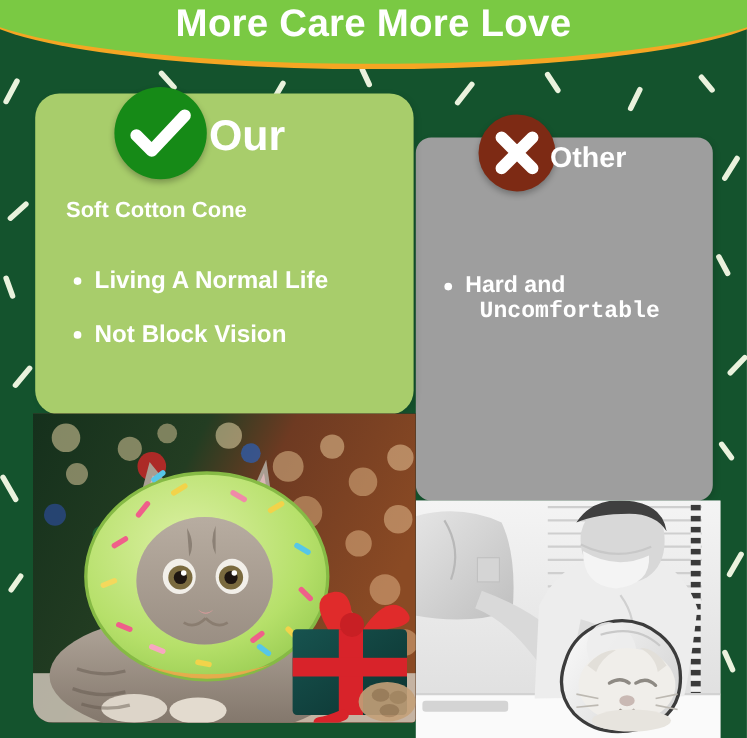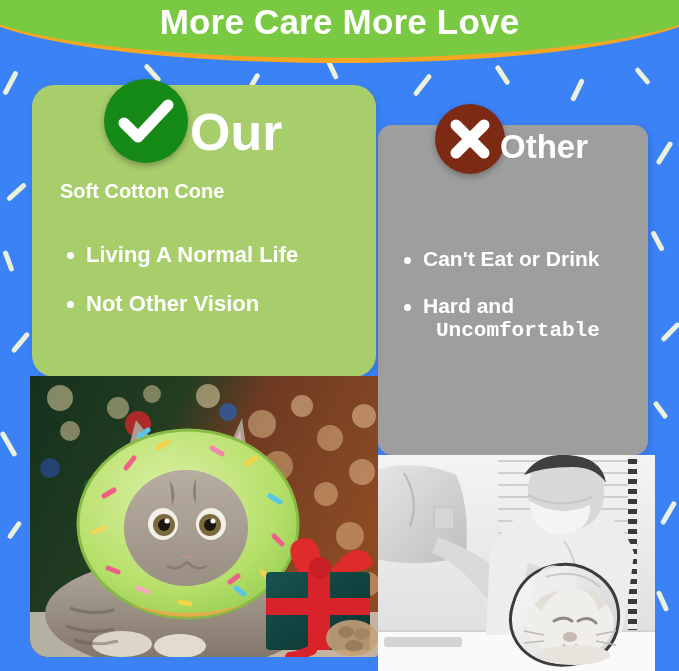--- a/index.html
+++ b/index.html
@@ -8,21 +8,21 @@
     background: #ffffff;
   }
   body {
     font-family: "Liberation Sans", sans-serif;
   }
   #infographic {
     position: relative;
     width: 679px;
     height: 671px;
     overflow: hidden;
-    background: #3b82f6;
+    background: #14532d;
   }
 
   
   .confetti-layer {
     position: absolute;
     left: 0; top: 0;
     width: 679px; height: 671px;
     z-index: 0;
     pointer-events: none;
   }
@@ -104,27 +104,27 @@
     width: 70px;
     height: 70px;
     background: #7d2a14;
   }
   .badge svg { display: block; }
 
   
   .card-word {
     position: absolute;
     z-index: 6;
-    font-size: 52px;
+    font-size: 39px;
     font-weight: bold;
     color: #ffffff;
     white-space: nowrap;
   }
   .word-our { left: 190px; top: 102px; }
-  .word-other { left: 500px; top: 128px; font-size: 33px; }
+  .word-other { left: 500px; top: 128px; font-size: 26px; }
 
   .card-subtitle {
     position: absolute;
     z-index: 6;
     font-size: 20px;
     font-weight: bold;
     color: #ffffff;
     white-space: nowrap;
   }
   .sub-our { left: 60px; top: 180px; }
@@ -233,28 +233,25 @@
   <div class="badge badge-x">
     <svg width="70" height="70" viewBox="0 0 70 70">
       <path d="M21 21 L49 49 M49 21 L21 49" fill="none" stroke="#ffffff" stroke-width="11" stroke-linecap="round"></path>
     </svg>
   </div>
 
   <div class="card-word word-our">Our</div>
   <div class="card-subtitle sub-our">Soft Cotton Cone</div>
   <ul class="bullets bullets-our">
     <li><span>Living A Normal Life</span></li>
-    <li><span>Not Other Vision</span></li>
+    <li><span>Not Block Vision</span></li>
   </ul>
 
   <div class="card-word word-other">Other</div>
   <ul class="bullets bullets-other">
-    <li>
-      <span>Can't Eat or Drink</span>
-    </li>
     <li>
       <span>Hard and</span>
       <span class="cont-line">Uncomfortable</span>
     </li>
   </ul>
 
   <div class="photo photo-our">
     <svg width="348" height="281" viewBox="0 0 348 281">
       <defs>
         <linearGradient id="bg-left" x1="0" y1="0" x2="1" y2="0.4">

